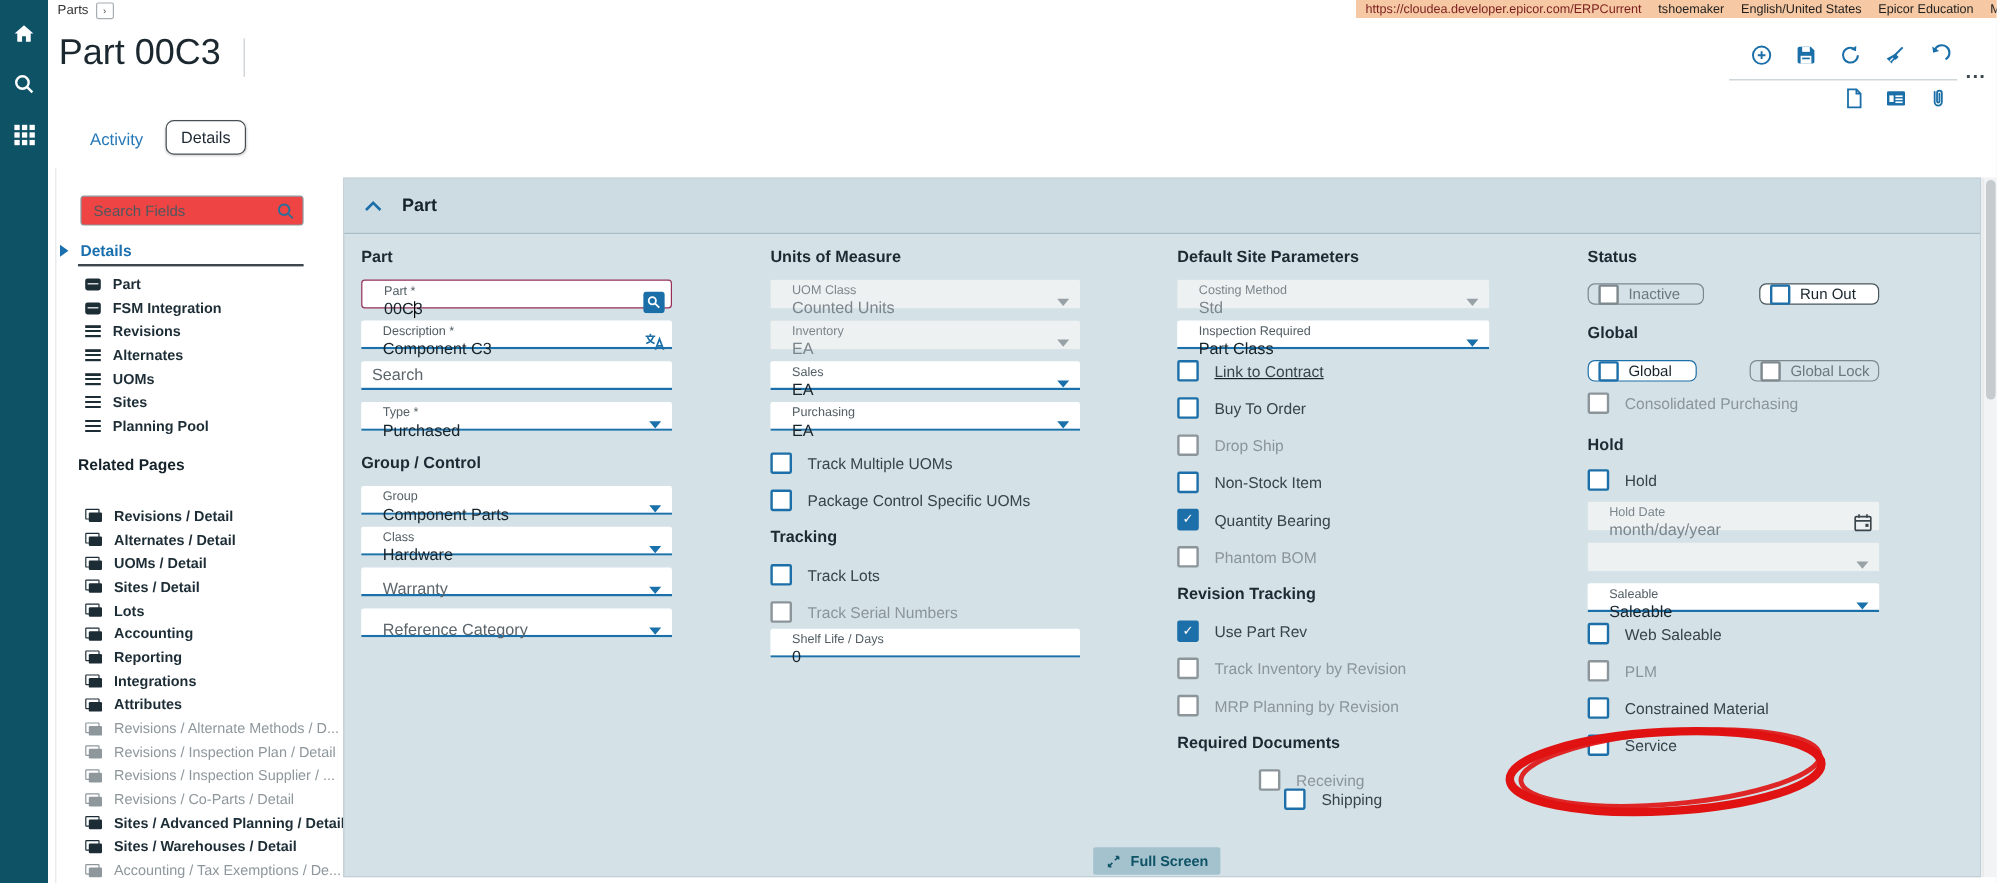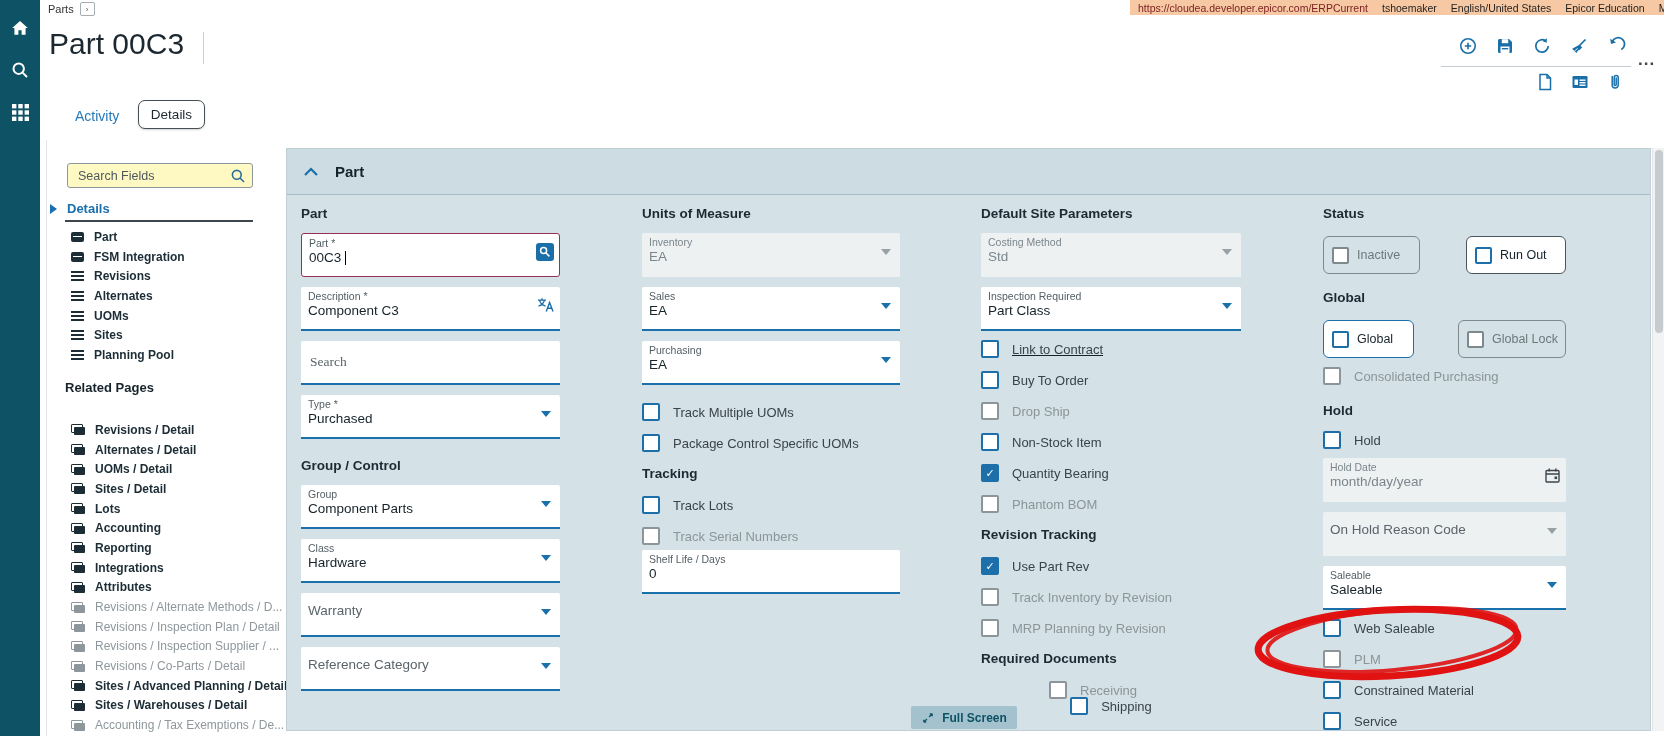--- a/index.html
+++ b/index.html
@@ -28,21 +28,21 @@
   #tb-divider{position:absolute;top:66px;left:1441px;width:190px;height:1px;background:#c3ccd1;}
   #tb-dots{position:absolute;left:1638px;top:50px;font-size:17px;font-weight:700;color:#3c4950;letter-spacing:1px;cursor:pointer;}
   
   #tab-activity{position:absolute;left:75px;top:108px;font-size:14px;color:#2679b8;cursor:pointer;}
   #tab-details{position:absolute;left:138px;top:100px;width:67px;height:29px;background:#fff;border:1.5px solid #454f54;
     border-radius:7px;font-size:13.5px;color:#1f2933;display:flex;align-items:center;justify-content:center;cursor:pointer;
     box-shadow:0 1px 2px rgba(0,0,0,.18);font-family:inherit;}
   
   #sidebar-line{position:absolute;left:46px;top:140px;width:1px;height:596px;background:#e3e6e8;}
   #fields-search{position:absolute;left:67px;top:163px;width:186px;height:25px;border:1px solid #8d979c;border-radius:3px;
-    background:#fef9c3;display:flex;align-items:center;padding:0 6px 0 8px;box-sizing:border-box;}
+    background:#ef4444;display:flex;align-items:center;padding:0 6px 0 8px;box-sizing:border-box;}
   #fields-search input{border:none;outline:none;flex:1;font-size:12.5px;color:#333;font-family:inherit;background:transparent;min-width:0;}
   #fields-search input::placeholder{color:#4d585e;opacity:1;}
   #details-head{position:absolute;left:50px;top:201px;display:flex;align-items:center;cursor:pointer;}
   .tri-right{width:0;height:0;border-left:7px solid #1a6fae;border-top:5px solid transparent;border-bottom:5px solid transparent;margin-right:10px;}
   #details-head .dh-label{font-size:13px;font-weight:700;color:#1a6fae;}
   #details-rule{position:absolute;left:65px;top:220px;width:188px;height:1.5px;background:#3c464c;}
   ul.navlist{list-style:none;margin:0;padding:0;position:absolute;left:65px;width:210px;}
   #details-list{top:227px;}
   #related-list{top:420px;}
   ul.navlist li{height:19.7px;display:flex;align-items:center;cursor:pointer;white-space:nowrap;}
@@ -65,52 +65,52 @@
     display:flex;align-items:center;box-sizing:border-box;}
   #panel-chevron{margin-left:16px;cursor:pointer;display:flex;}
   #panel-title{margin-left:16px;font-size:15px;font-weight:700;color:#16232b;}
   .col{position:absolute;top:57px;}
   #col1{left:14px;width:259px;}
   #col2{left:355px;width:258px;}
   #col3{left:694px;width:260px;}
   #col4{left:1036px;width:243px;}
   .sec-label{font-size:13.5px;font-weight:700;color:#1d2a33;height:16px;line-height:16px;margin-bottom:11px;white-space:nowrap;}
   
-  .field{position:relative;height:44px;margin-bottom:10px;background:#fff;border-bottom:2px solid #1a70aa;
-    border-radius:2px 2px 0 0;padding:3px 26px 0 7px;box-sizing:border-box;cursor:pointer;}
+  .field{position:relative;height:24px;margin-bottom:10px;background:#fff;border-bottom:2px solid #1a70aa;
+    border-radius:2px 2px 0 0;padding:3px 26px 0 18px;box-sizing:border-box;cursor:pointer;}
   .flabel{display:block;font-size:10.5px;color:#525e64;line-height:13px;white-space:nowrap;}
   .fvalue{display:block;font-size:13.5px;color:#16232b;line-height:16px;white-space:nowrap;}
   .field.disabled{background:#eef1f2;border-bottom-color:transparent;}
   .field.disabled .flabel,.field.disabled .fvalue{color:#7b868c;}
   .field.focus{border:1.5px solid #963059;border-radius:3px;}
   .field.empty .flabel{font-size:13.5px;line-height:29px;color:#5a646a;}
   .caret{position:absolute;right:9px;top:16px;width:0;height:0;border-left:5px solid transparent;border-right:5px solid transparent;border-top:6px solid #1a70aa;}
   .field.disabled .caret{border-top-color:#97a1a6;}
   .ficon{position:absolute;right:5px;top:9px;}
   .cursor{position:absolute;left:43px;top:17px;width:1px;height:14px;background:#000;}
-  .finput{position:absolute;inset:0;border:none;outline:none;background:transparent;padding:0 9px;font-size:13.5px;color:#16232b;font-family:Liberation Serif, serif;}
+  .finput{position:absolute;inset:0;border:none;outline:none;background:transparent;padding:0 9px;font-size:13.5px;color:#16232b;font-family:Liberation Sans, sans-serif;}
   .finput::placeholder{color:#5a646a;opacity:1;}
   
   .cbrow{display:flex;align-items:center;height:16px;margin-bottom:15px;cursor:pointer;white-space:nowrap;}
   .cb{width:14px;height:14px;border:2px solid #1c6fa8;border-radius:2px;background:#fff;margin-right:13px;flex:none;
       display:flex;align-items:center;justify-content:center;}
   .cbl{font-size:13px;color:#39444a;}
   .cbrow.checked .cb{background:#1c6fa8;}
   .cbrow.checked .cb::after{content:"\2713";color:#fff;font-size:11px;line-height:1;}
   .cbrow.disabled .cb{border-color:#8b959a;}
   .cbrow.disabled .cbl{color:#8b959a;}
   .mt8{margin-top:8px;text-decoration:underline;}.mt19{margin-top:19px;}.mt10{margin-top:10px;}.mt4{margin-top:4px;}
   .mt3{margin-top:3px;}.mt2{margin-top:2px;}.mt16{margin-top:16px;}.mb13{margin-bottom:13px;}
   .mb14{margin-bottom:14px;}.mb6{margin-bottom:6px;}
   .docrow{display:flex;align-items:center;height:16px;flex-direction:column;}
   .docrow .cbrow{margin-bottom:0;}
   .docrow .cbrow:first-child{width:124px;}
   
   .boxrow{display:flex;justify-content:space-between;width:243px;}
-  .boxtog{height:38px;border-radius:6px;display:flex;align-items:center;padding:0 8px;gap:8px;box-sizing:border-box;cursor:pointer;white-space:nowrap;}
+  .boxtog{height:18px;border-radius:6px;display:flex;align-items:center;padding:0 8px;gap:8px;box-sizing:border-box;cursor:pointer;white-space:nowrap;}
   .boxtog .cb{width:13px;height:13px;margin:0;}
   .boxtog .cbl{font-size:12.5px;}
   .boxtog.v-dim{border:1.5px solid #7e898e;}
   .boxtog.v-dim .cb{border-color:#7e898e;}
   .boxtog.v-dim .cbl{color:#6d787d;}
   .boxtog.v-dark{border:1.5px solid #49565c;background:#fff;}
   .boxtog.v-dark .cbl{color:#16232b;}
   .boxtog.v-blue{border:1.5px solid #1c6fa8;background:#fff;}
   .boxtog.v-blue .cbl{color:#16232b;}
   
@@ -404,20 +404,25 @@
       </div>
       <div class="field empty">
         <span class="flabel">Reference Category</span>
         <span class="caret"></span>
       </div>
     </div>
 
     <div class="col" id="col2">
       <div class="sec-label">Units of Measure</div>
       <div class="field disabled">
+        <span class="flabel">UOM Class</span>
+        <span class="fvalue">Counted Units</span>
+        <span class="caret"></span>
+      </div>
+      <div class="field disabled">
         <span class="flabel">Inventory</span>
         <span class="fvalue">EA</span>
         <span class="caret"></span>
       </div>
       <div class="field">
         <span class="flabel">Sales</span>
         <span class="fvalue">EA</span>
         <span class="caret"></span>
       </div>
       <div class="field">
@@ -545,21 +550,20 @@
       <div class="field disabled">
         <span class="flabel">Hold Date</span>
         <span class="fvalue">month/day/year</span>
         <svg class="ficon" width="17" height="17" viewBox="0 0 17 17">
             <rect x="2" y="3.5" width="13" height="11.5" rx="1" stroke="#3b464c" stroke-width="1.4" fill="none"></rect>
             <path d="M5.2 1.5 V4.5 M11.8 1.5 V4.5 M2 7 H15" stroke="#3b464c" stroke-width="1.4"></path>
             <rect x="10.5" y="9.5" width="2.6" height="2.6" fill="#3b464c"></rect>
           </svg>
       </div>
       <div class="field disabled empty">
-        <span class="flabel">On Hold Reason Code</span>
         <span class="caret"></span>
       </div>
       <div class="field mt10">
         <span class="flabel">Saleable</span>
         <span class="fvalue">Saleable</span>
         <span class="caret"></span>
       </div>
       <div class="cbrow">
         <span class="cb"></span>
         <span class="cbl">Web Saleable</span>

